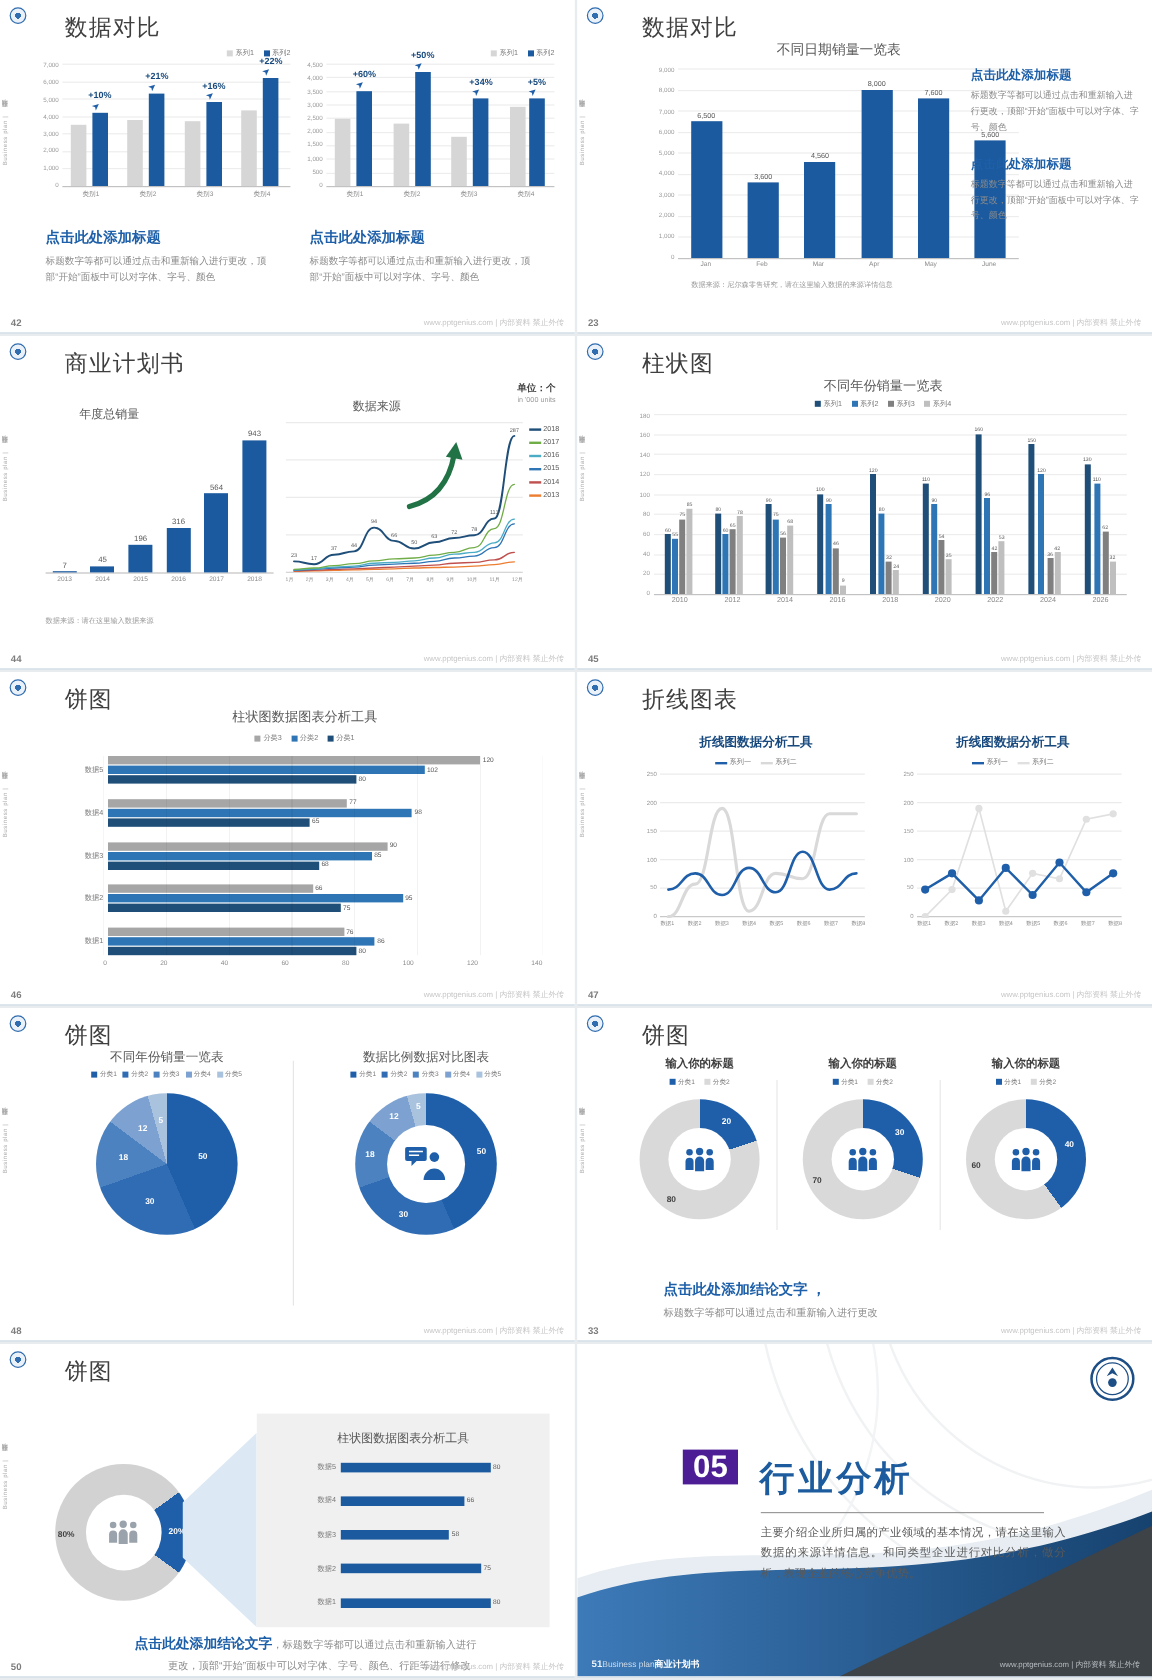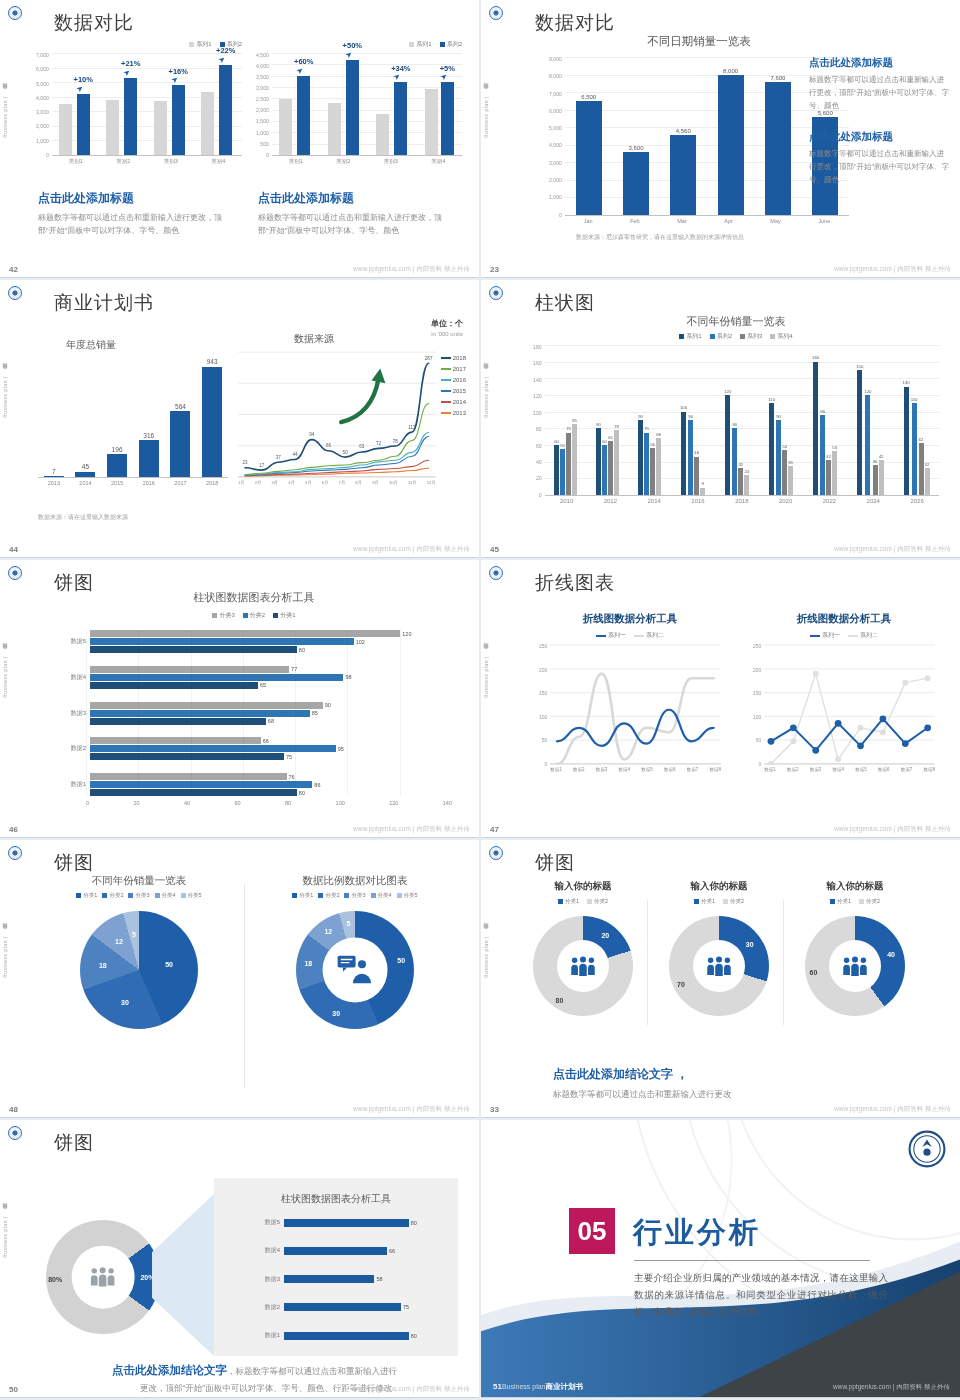--- a/index.html
+++ b/index.html
@@ -117,21 +117,21 @@
   .pan50 .c-title{font-size:10px;margin-top:14px;}
   .hb50{left:40px;right:18px;top:40px;bottom:16px;}
   .hb50 .hb-cat{width:26px;}
   .hb50 .hb-bar{height:8px;}
   .concl50{position:absolute;left:112px;top:240px;width:340px;}
   .concl50 .h-blue{font-size:11.5px;}
   .concl50 .g{font-size:8.5px;color:#8b8b8b;}
   .concl50 .l2{font-size:8.5px;color:#8b8b8b;margin-top:5px;margin-left:28px;}
   
   .s51-bg{position:absolute;left:0;top:0;width:100%;height:100%;}
-  .s51-badge{position:absolute;left:88px;top:88px;width:46px;height:46px;background:#be185d;color:#fff;font-size:26px;font-weight:bold;display:flex;align-items:center;justify-content:center;}
+  .s51-badge{position:absolute;left:88px;top:88px;width:46px;height:29px;background:#4c1d95;color:#fff;font-size:26px;font-weight:bold;display:flex;align-items:center;justify-content:center;}
   .s51-title{position:absolute;left:152px;top:93px;font-size:29px;font-weight:bold;color:#1c5b9d;letter-spacing:3px;}
   .s51-line{position:absolute;left:153px;top:140px;width:236px;height:1px;background:#9a9a9a;}
   .s51-para{position:absolute;left:153px;top:150px;width:254px;font-size:9.5px;color:#595959;line-height:1.78;text-align:justify;}
   .s51-foot{position:absolute;left:12px;bottom:5px;display:flex;gap:0;align-items:baseline;}
   .s51-foot .n{font-weight:bold;font-size:8px;color:#eef3f8;}
   .s51-foot .bp{font-size:7px;color:#cfdbe8;}
   .s51-foot .cn{font-size:7.5px;font-weight:bold;color:#fff;}
   .s51-url{position:absolute;right:10px;bottom:5px;font-size:6.5px;color:#b6bcc2;}
   .s51-logo{position:absolute;right:14px;top:10px;width:38px;height:38px;}
 </style>

